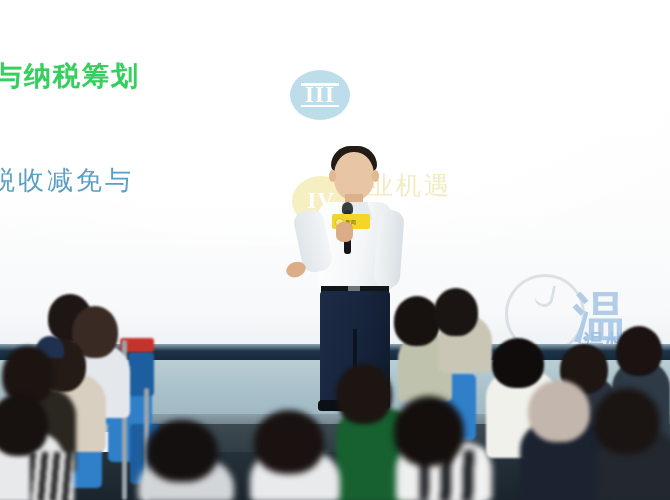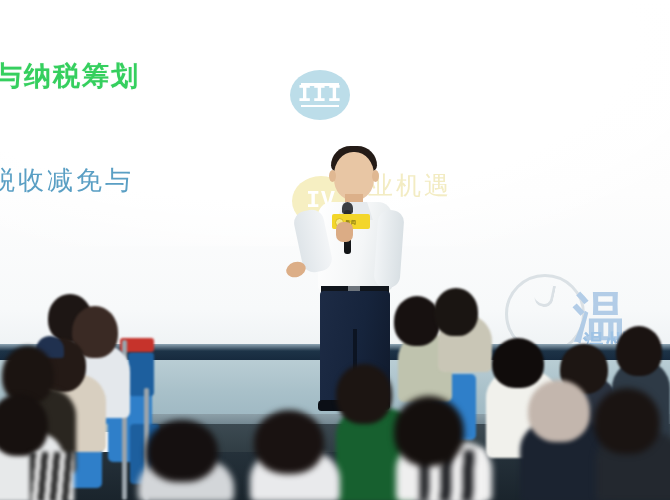--- a/index.html
+++ b/index.html
@@ -65,21 +65,21 @@
     line-height:38px;
     letter-spacing:3px;
   }
   .line-yellow .l2{display:block;}
 
   
   .badge{
     position:absolute;
     display:flex;align-items:center;justify-content:center;
     border-radius:50%;
-    font-family:Liberation Mono, monospace;
+    font-family:Liberation Serif, serif;
     font-weight:700;
   }
   .badge-3{
     left:290px;top:70px;width:60px;height:50px;
     background:#bcdde9;color:#ffffff;font-size:23px;letter-spacing:1px;
   }
   .badge-3:before,.badge-3:after{
     content:"";position:absolute;left:11px;width:38px;height:2.5px;background:#fff;
   }
   .badge-3:before{top:13px;}

